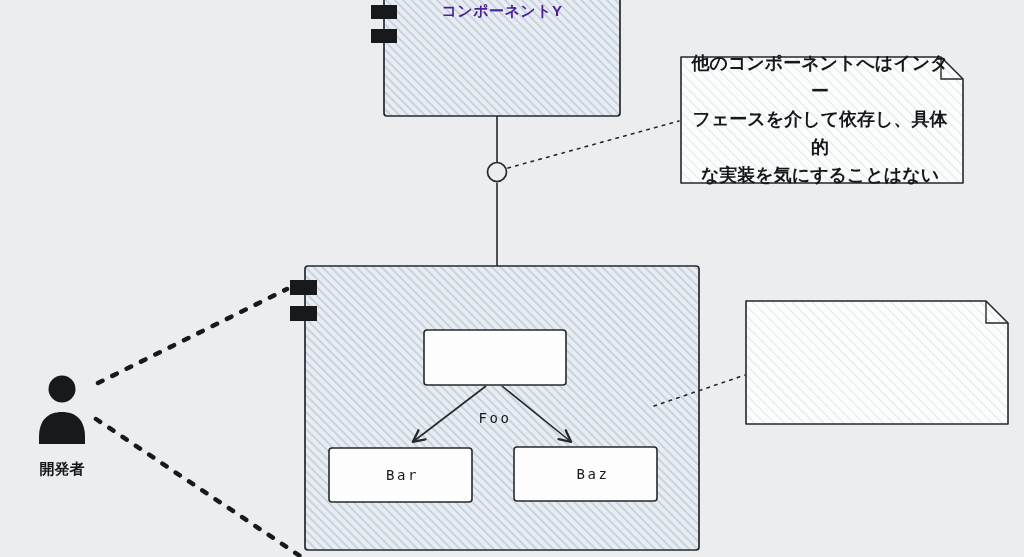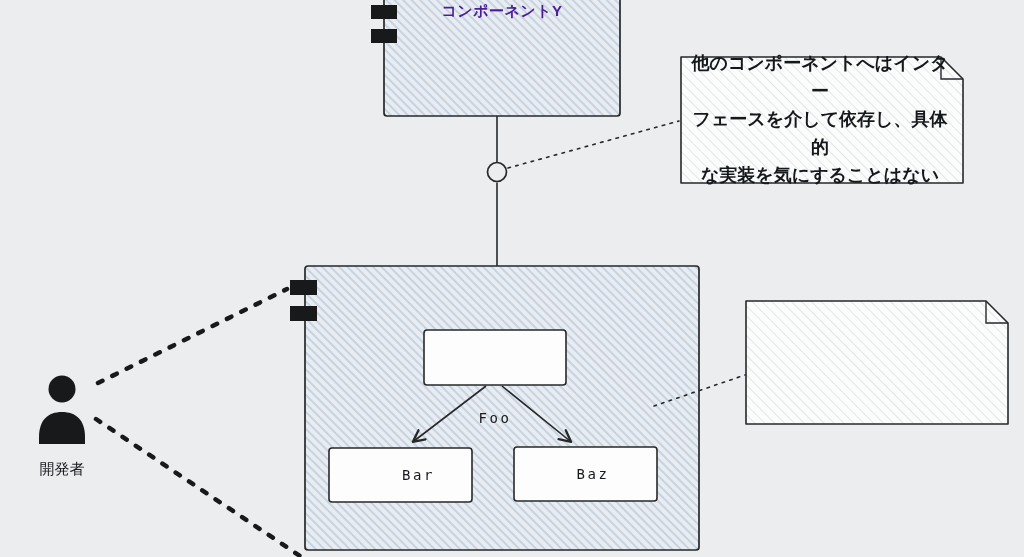--- a/index.html
+++ b/index.html
@@ -19,21 +19,21 @@
   .class-label{
     display:flex;align-items:center;justify-content:center;
     font-family:"DejaVu Sans Mono","Liberation Mono",monospace;
     font-size:14px;letter-spacing:2.5px;color:#17191c;
   }
   .note-text{
     display:flex;align-items:center;justify-content:center;
     text-align:center;font-size:18px;font-weight:600;line-height:1.55;
     white-space:pre-line;color:#15181b;
   }
-  .actor-label{font-size:15px;font-weight:400;text-align:center;color:#15181b;}
+  .actor-label{font-size:15px;font-weight:700;text-align:center;color:#15181b;}
 </style>
 </head>
 <body>
 
 <div class="stage">
 
   <svg class="diagram" width="1024" height="557" viewBox="0 0 1024 557">
     <defs>
       <pattern id="hatchComp" patternUnits="userSpaceOnUse" width="6" height="6" patternTransform="rotate(-45)">
         <rect x="0" y="0" width="6" height="6" fill="#e9edf2"></rect>
@@ -80,21 +80,21 @@
     <polygon points="746,301 986,301 1008,323 1008,424 746,424" fill="url(#hatchNote)" stroke="#26282b" stroke-width="1.6" stroke-linejoin="round"></polygon>
     <polyline points="986,301 986,323 1008,323" fill="none" stroke="#26282b" stroke-width="1.4"></polyline>
     <line x1="654" y1="406" x2="745" y2="375" stroke="#26282b" stroke-width="1.6" stroke-dasharray="2.5 5.5" stroke-linecap="round"></line>
   </svg>
 
   <div class="label comp-title" style="left:384px;top:2px;width:236px;">コンポーネントY</div>
 
 
   <div class="label class-label" style="left:424px;top:334px;width:142px;height:71px;margin-top:48px;">Foo</div>
 
-  <div class="label class-label" style="left:347px;top:448px;width:143px;height:54px;">Bar</div>
+  <div class="label class-label" style="left:331px;top:448px;width:143px;height:54px;">Bar</div>
 
   <div class="label class-label" style="left:514px;top:447px;width:158px;height:54px;">Baz</div>
 
   <div class="label actor-label" style="left:14px;top:460px;width:96px;">開発者</div>
 
   <div class="label note-text" style="left:684px;top:60px;width:272px;height:120px;">他のコンポーネントへはインター
 フェースを介して依存し、具体的
 な実装を気にすることはない</div>
 
 

